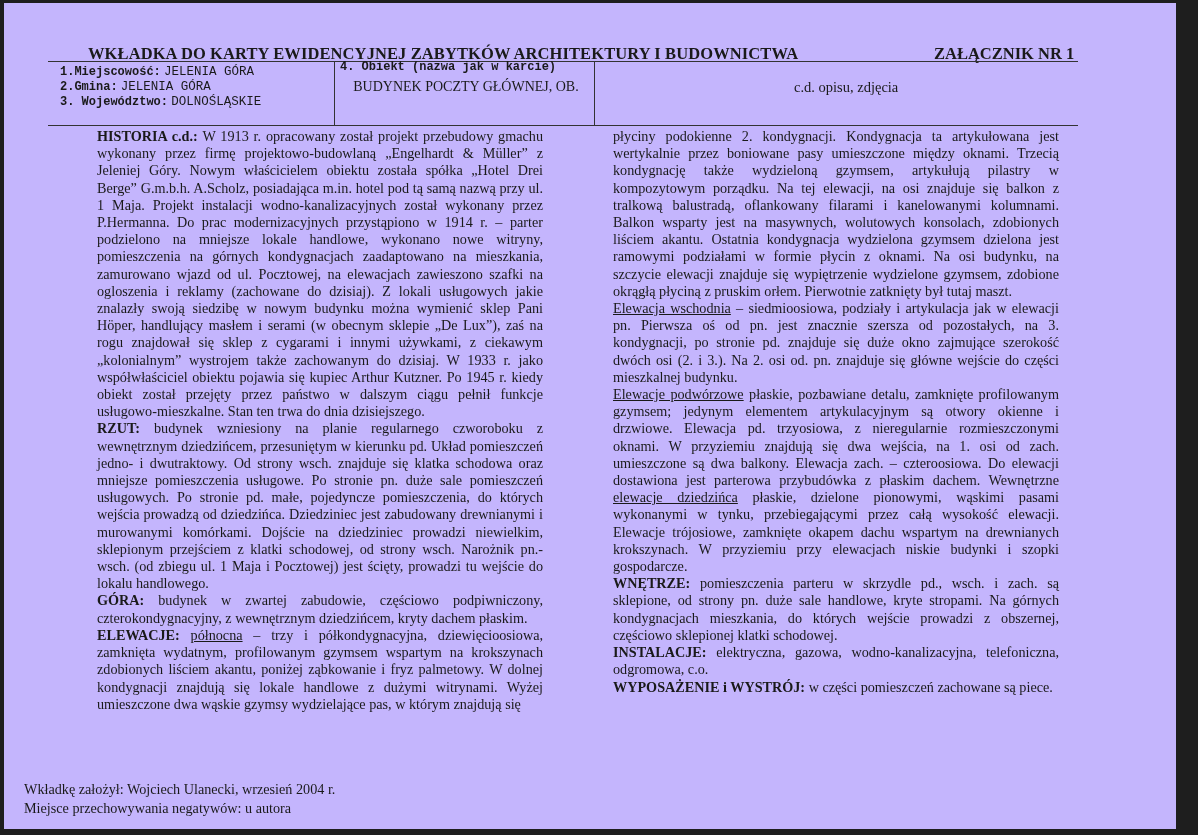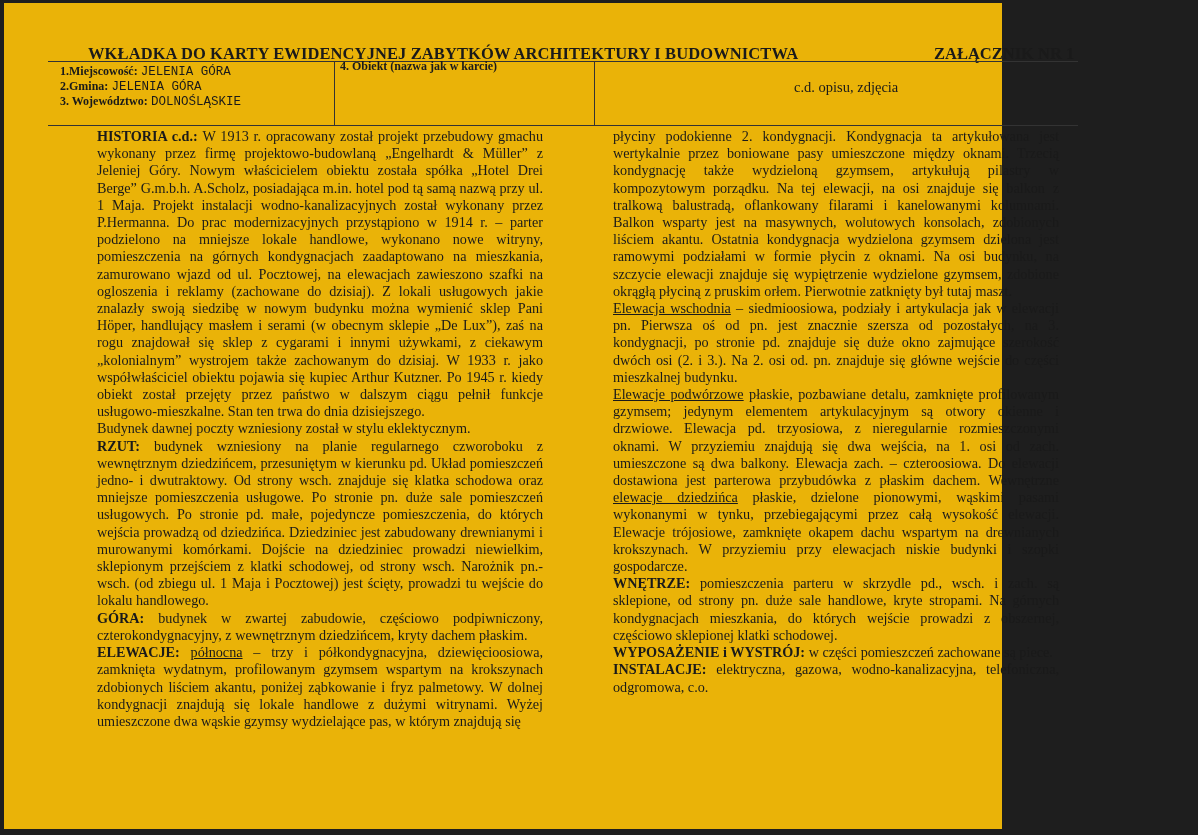--- a/index.html
+++ b/index.html
@@ -3,37 +3,37 @@
 <meta charset="utf-8">
 <style>
   html, body { margin: 0; padding: 0; }
   body {
     width: 1198px; height: 835px; overflow: hidden;
     background: #1e1e1e;
     font-family: "Liberation Serif", serif;
     color: #1a1a1a;
   }
   .page {
-    position: absolute; left: 4px; top: 3px; width: 998px; height: 826px;
-    background: #eab308;
+    position: absolute; left: 4px; top: 3px; width: 1172px; height: 826px;
+    background: #c4b5fd;
   }
   .title {
     position: absolute; left: 84px; top: 41px;
     font-weight: bold; font-size: 16.5px; letter-spacing: 0.1px;
     white-space: nowrap;
   }
   .annex {
     position: absolute; left: 930px; top: 41px;
     font-weight: bold; font-size: 16.5px; white-space: nowrap;
   }
   .hline-top { position: absolute; left: 44px; top: 58px; width: 1030px; border-top: 1.5px solid #333; }
   .hline-bot { position: absolute; left: 44px; top: 122px; width: 1030px; border-top: 1.5px solid #333; }
   .vline { position: absolute; top: 58px; height: 64px; border-left: 1.5px solid #333; }
   .cell { position: absolute; font-size: 12.5px; line-height: 14px; }
-  .cell b { font-weight: bold; font-size: 12px; }
+  .cell b { font-weight: bold; font-size: 12px; font-family: Liberation Mono, monospace; }
   .cell .val { font-family: Liberation Mono, monospace; }
   .obj-name { position: absolute; font-size: 14px; line-height: 17px; text-align: center; }
   .content-val { position: absolute; font-size: 14.5px; }
   .col {
     position: absolute; top: 125px; width: 446px;
     font-size: 14.2px; line-height: 17.2px; text-align: justify;
   }
   .col p { margin: 0; }
   .col .h { font-weight: bold; }
   .col .u { text-decoration: underline; }
@@ -64,35 +64,37 @@
   </div>
   <div class="cell" style="left:56px; top:91px;">
     <b>3. Województwo:</b>
     <span class="val">DOLNOŚLĄSKIE</span>
   </div>
 
   <div class="cell" style="left:336px; top:56px;">
     <b>4. Obiekt (nazwa jak w karcie)</b>
   </div>
   <div class="obj-name" style="left:334px; top:75px; width:256px;">
+    <div>BUDYNEK POCZTY GŁÓWNEJ, OB.</div>
   </div>
 
   <div class="content-val" style="left:790px; top:76px;">c.d. opisu, zdjęcia</div>
 
   <div class="col col-left">
     <p><span class="h">HISTORIA c.d.:</span><span> W 1913 r. opracowany został projekt przebudowy gmachu wykonany przez firmę projektowo-budowlaną „Engelhardt &amp; Müller” z Jeleniej Góry. Nowym właścicielem obiektu została spółka „Hotel Drei Berge” G.m.b.h. A.Scholz, posiadająca m.in. hotel pod tą samą nazwą przy ul. 1 Maja. Projekt instalacji wodno-kanalizacyjnych został wykonany przez P.Hermanna. Do prac modernizacyjnych przystąpiono w 1914 r. – parter podzielono na mniejsze lokale handlowe, wykonano nowe witryny, pomieszczenia na górnych kondygnacjach zaadaptowano na mieszkania, zamurowano wjazd od ul. Pocztowej, na elewacjach zawieszono szafki na ogloszenia i reklamy (zachowane do dzisiaj). Z lokali usługowych jakie znalazły swoją siedzibę w nowym budynku można wymienić sklep Pani Höper, handlujący masłem i serami (w obecnym sklepie „De Lux”), zaś na rogu znajdował się sklep z cygarami i innymi używkami, z ciekawym „kolonialnym” wystrojem także zachowanym do dzisiaj. W 1933 r. jako współwłaściciel obiektu pojawia się kupiec Arthur Kutzner. Po 1945 r. kiedy obiekt został przejęty przez państwo w dalszym ciągu pełnił funkcje usługowo-mieszkalne. Stan ten trwa do dnia dzisiejszego.</span></p>
-    <p style="text-align:left">Budynek dawnej poczty wzniesiony został  w stylu eklektycznym.</p>
     <p><span class="h">RZUT:</span><span> budynek wzniesiony na planie regularnego czworoboku z wewnętrznym dziedzińcem, przesuniętym w kierunku pd. Układ pomieszczeń jedno- i dwutraktowy. Od strony wsch. znajduje się klatka schodowa oraz mniejsze pomieszczenia usługowe. Po stronie pn. duże sale pomieszczeń usługowych. Po stronie pd. małe, pojedyncze pomieszczenia, do których wejścia prowadzą od dziedzińca. Dziedziniec jest zabudowany drewnianymi i murowanymi komórkami. Dojście na dziedziniec prowadzi niewielkim, sklepionym przejściem z klatki schodowej, od strony wsch. Narożnik pn.-wsch. (od zbiegu ul. 1 Maja i Pocztowej) jest ścięty, prowadzi tu wejście do lokalu handlowego.</span></p>
     <p><span class="h">GÓRA:</span><span> budynek w zwartej zabudowie, częściowo podpiwniczony, czterokondygnacyjny, z wewnętrznym dziedzińcem, kryty dachem płaskim.</span></p>
     <p><span class="h">ELEWACJE:</span> <span class="u">północna</span><span> – trzy i półkondygnacyjna, dziewięcioosiowa, zamknięta wydatnym, profilowanym gzymsem wspartym na krokszynach zdobionych liściem akantu, poniżej ząbkowanie i fryz palmetowy. W dolnej kondygnacji znajdują się lokale handlowe z dużymi witrynami. Wyżej umieszczone dwa wąskie gzymsy wydzielające pas, w którym znajdują się</span></p>
   </div>
 
   <div class="col col-right">
     <p>płyciny podokienne 2. kondygnacji. Kondygnacja ta artykułowana jest wertykalnie przez boniowane pasy umieszczone między oknami. Trzecią kondygnację także wydzieloną gzymsem, artykułują pilastry w kompozytowym porządku. Na tej elewacji, na osi znajduje się balkon z tralkową balustradą, oflankowany filarami i kanelowanymi kolumnami. Balkon wsparty jest na masywnych, wolutowych konsolach, zdobionych liściem akantu. Ostatnia kondygnacja wydzielona gzymsem dzielona jest ramowymi podziałami w formie płycin z oknami. Na osi budynku, na szczycie elewacji znajduje się wypiętrzenie wydzielone gzymsem, zdobione okrągłą płyciną z pruskim orłem. Pierwotnie zatknięty był tutaj maszt.</p>
     <p><span class="u">Elewacja wschodnia</span><span> – siedmioosiowa, podziały i artykulacja jak w elewacji pn. Pierwsza oś od pn. jest znacznie szersza od pozostałych, na 3. kondygnacji, po stronie pd. znajduje się duże okno zajmujące szerokość dwóch osi (2. i 3.). Na 2. osi od. pn. znajduje się główne wejście do części mieszkalnej budynku.</span></p>
     <p><span class="u">Elewacje podwórzowe</span><span> płaskie, pozbawiane detalu, zamknięte profilowanym gzymsem; jedynym elementem artykulacyjnym są otwory okienne i drzwiowe. Elewacja pd. trzyosiowa, z nieregularnie rozmieszczonymi oknami. W przyziemiu znajdują się dwa wejścia, na 1. osi od zach. umieszczone są dwa balkony. Elewacja zach. – czteroosiowa. Do elewacji dostawiona jest parterowa przybudówka z płaskim dachem. Wewnętrzne </span><span class="u">elewacje dziedzińca</span><span> płaskie, dzielone pionowymi, wąskimi pasami wykonanymi w tynku, przebiegającymi przez całą wysokość elewacji. Elewacje trójosiowe, zamknięte okapem dachu wspartym na drewnianych krokszynach. W przyziemiu przy elewacjach niskie budynki i szopki gospodarcze.</span></p>
     <p><span class="h">WNĘTRZE:</span><span> pomieszczenia parteru w skrzydle pd., wsch. i zach. są sklepione, od strony pn. duże sale handlowe, kryte stropami. Na górnych kondygnacjach mieszkania, do których wejście prowadzi z obszernej, częściowo sklepionej klatki schodowej.</span></p>
+    <p><span class="h">INSTALACJE:</span><span> elektryczna, gazowa, wodno-kanalizacyjna, telefoniczna, odgromowa, c.o.</span></p>
     <p><span class="h">WYPOSAŻENIE i WYSTRÓJ:</span><span> w części pomieszczeń zachowane są piece.</span></p>
-    <p><span class="h">INSTALACJE:</span><span> elektryczna, gazowa, wodno-kanalizacyjna, telefoniczna, odgromowa, c.o.</span></p>
   </div>
 
+  <div class="footer" style="top:778px;">Wkładkę założył: Wojciech Ulanecki, wrzesień 2004 r.</div>
+  <div class="footer" style="top:797px;">Miejsce przechowywania negatywów: u autora</div>
 
 </div>
 
 </body></html>

